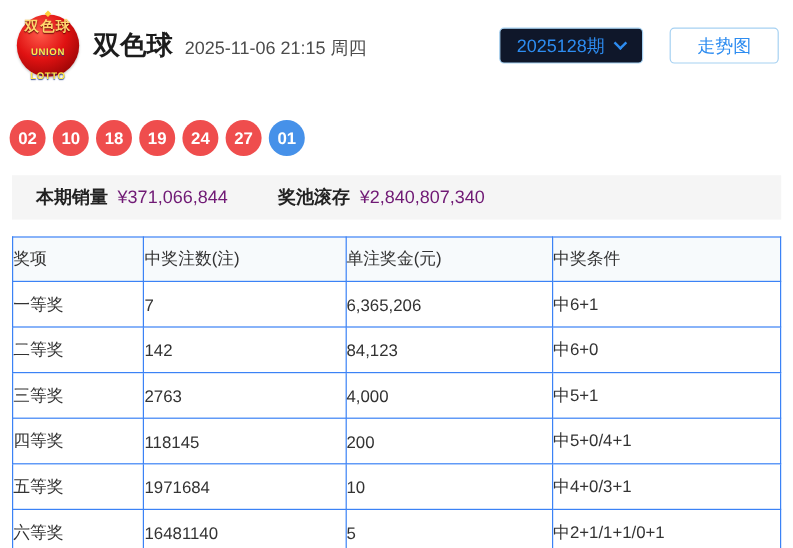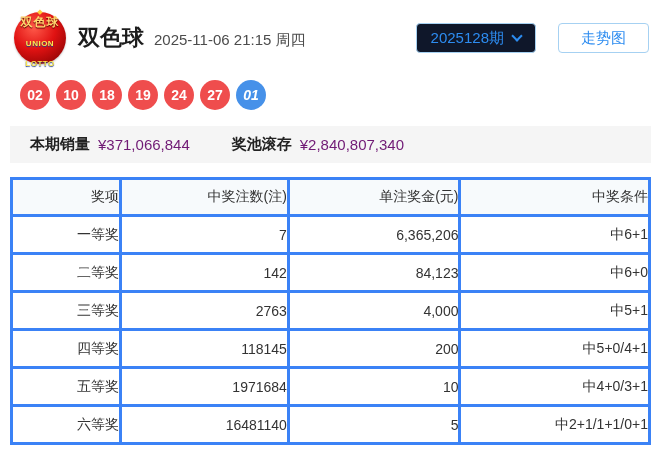--- a/index.html
+++ b/index.html
@@ -25,38 +25,38 @@
     color: #2d8cf0; font-size: 15px; display: inline-flex; align-items: center;
     justify-content: center; cursor: pointer; background: #fff;
     font-family: "Liberation Sans", sans-serif; }
   .btn.issue { background: #0f172a; padding: 0 14px; margin-right: 22px; min-width: 112px; }
   .btn.trend { padding: 0 22px; margin-right: 0; text-align: right; }
   .chev { display: inline-block; width: 8px; height: 8px;
     border-right: 2px solid #2d8cf0; border-bottom: 2px solid #2d8cf0;
     transform: rotate(45deg); margin-left: 9px; margin-top: -4px; }
 
   
-  .balls { display: flex; gap: 6px; padding-left: 20px; margin-top: 4px; align-items: flex-end; }
+  .balls { display: flex; gap: 6px; padding-left: 8px; margin-top: 24px; align-items: flex-end; }
   .ball { width: 30px; height: 30px; border-radius: 50%; color: #fff;
     font-size: 14px; font-weight: bold; display: flex; align-items: center;
     justify-content: center; }
   .ball.red { background: #ef4d4d; }
-  .ball.blue { background: #4691e9; font-style: italic; }
+  .ball.blue { background: #4691e9; }
 
   
   .stats { margin: 16px 10px 0 10px; height: 37px; background: #f5f5f5;
     display: flex; align-items: center; padding: 0 20px; font-size: 15px; }
   .stat-label { font-weight: bold; color: #222; }
   .stat-value { color: #701a75; margin-left: 8px; }
   .stat-gap { width: 42px; }
 
   
   .prize-table-wrap { margin: 14px 10px 0 10px; }
   table { width: 100%; border-collapse: collapse; table-layout: fixed; }
-  th, td { border: 3px solid #3b82f6; text-align: right; font-size: 14px;
+  th, td { border: 1px solid #3b82f6; text-align: left; font-size: 14px;
     color: #333; font-weight: normal; }
   th { background: #f7fafc; height: 37px; }
   td { height: 38px; }
 </style>
 </head>
 <body>
 
 <div class="header">
   <div class="logo">
     <span class="diamond">◆</span>

